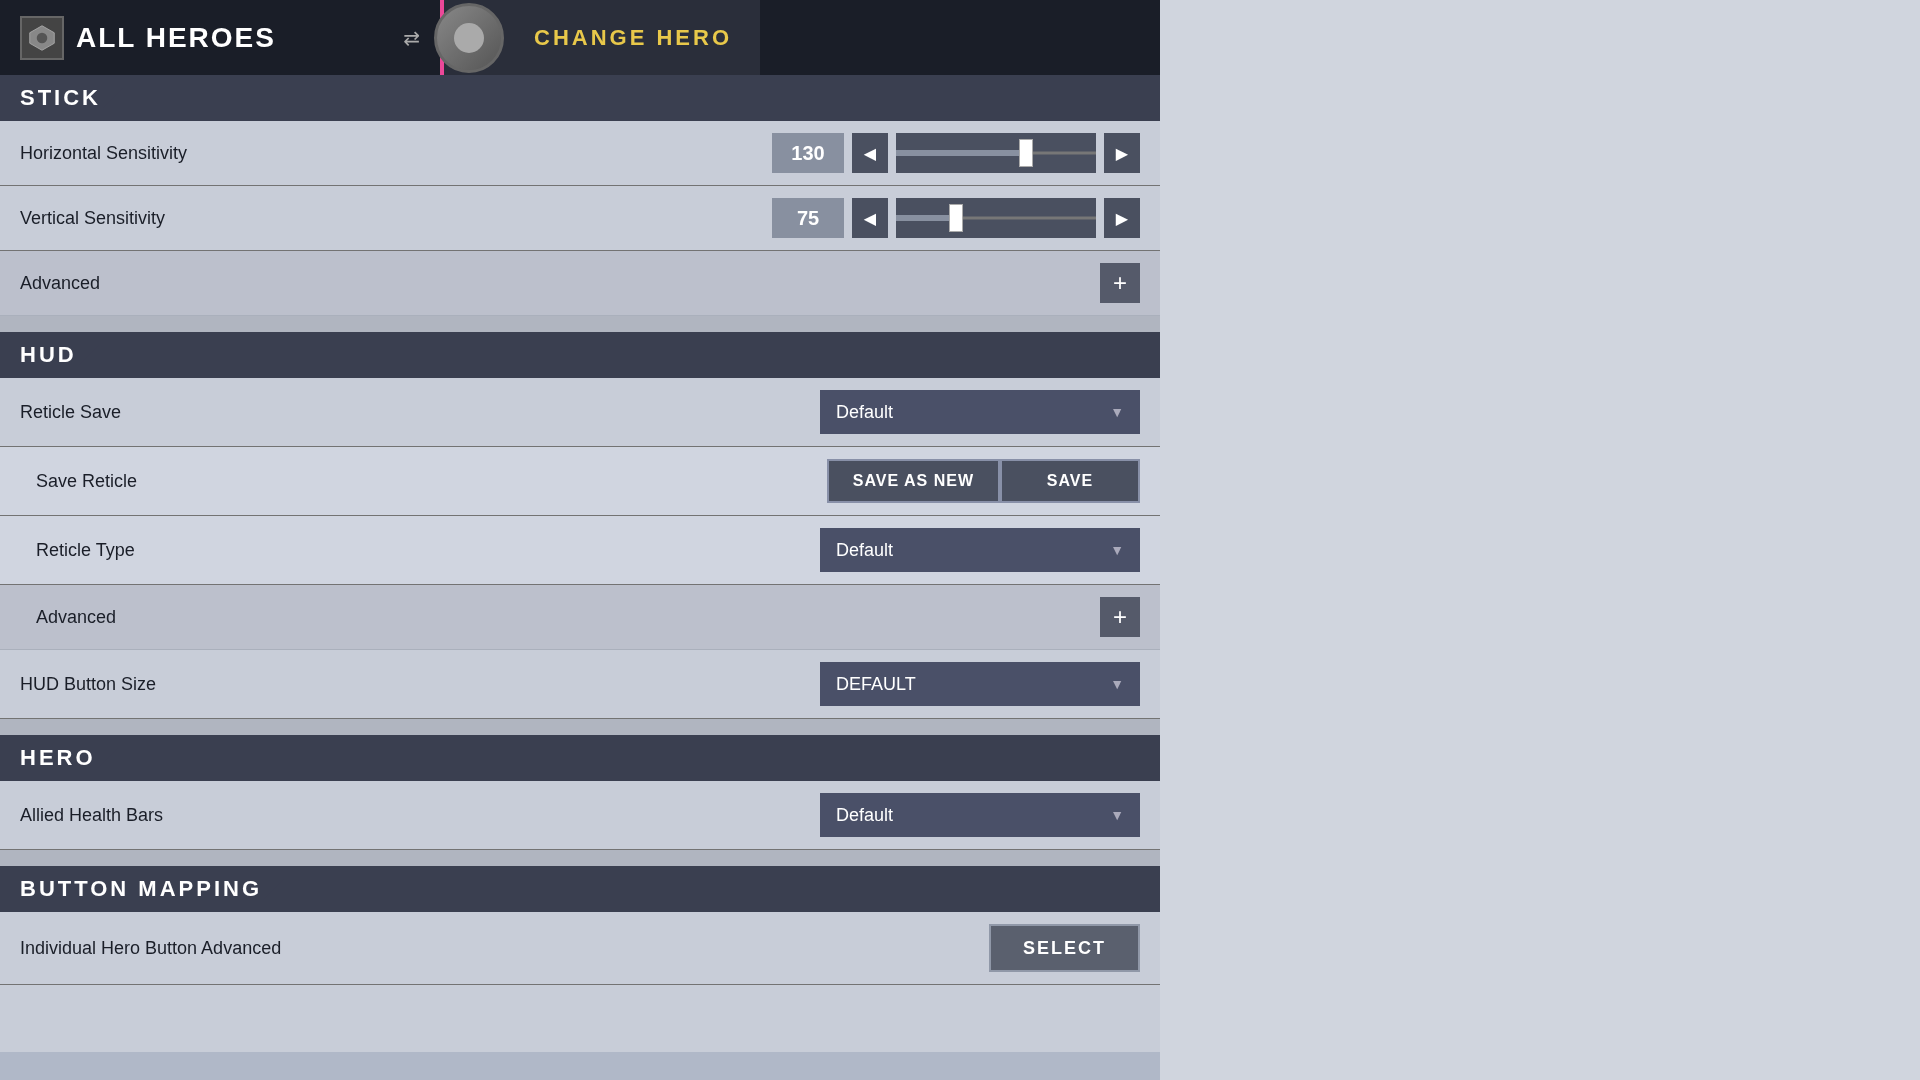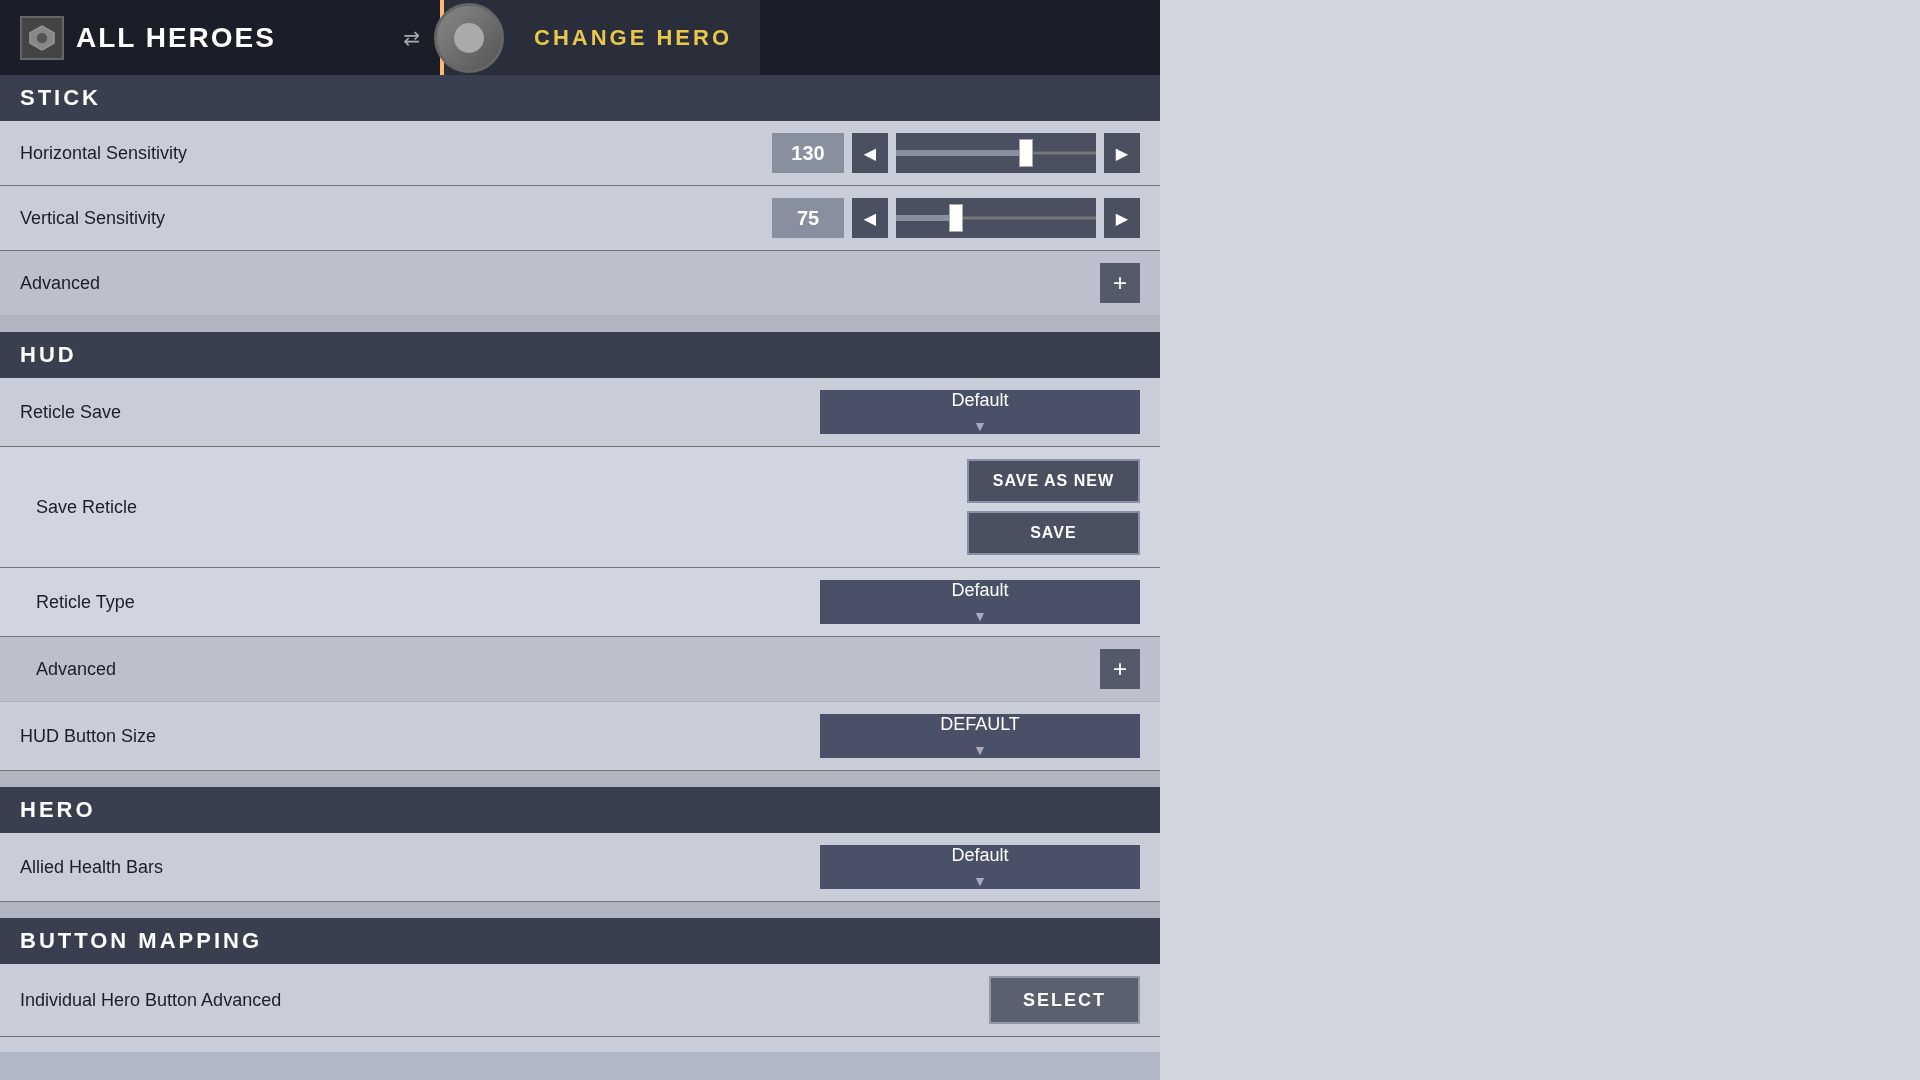--- a/index.html
+++ b/index.html
@@ -69,21 +69,21 @@
     .swap-icon {
       margin-left: auto;
       color: #aaa;
       font-size: 20px;
     }
 
     .change-hero-btn {
       display: flex;
       align-items: center;
       background: #2a2e3a;
-      border-left: 4px solid #fdba74;
+      border-left: 4px solid #ec4899;
       padding: 0 20px;
       height: 100%;
       min-width: 320px;
       position: relative;
       cursor: pointer;
     }
 
     .change-hero-avatar {
       width: 70px;
       height: 70px;
@@ -253,21 +253,20 @@
       display: flex;
       align-items: center;
       background: #4a5068;
       color: white;
       font-size: 18px;
       padding: 0 16px;
       height: 44px;
       min-width: 320px;
       cursor: pointer;
       justify-content: space-between;
-      flex-direction: column;
     }
 
     .dropdown-arrow {
       font-size: 14px;
       color: #aab;
     }
 
     
     .advanced-row {
       display: flex;
@@ -293,22 +292,21 @@
       align-items: center;
       justify-content: center;
       cursor: pointer;
       margin-left: auto;
       border: none;
     }
 
     
     .save-buttons {
       display: flex;
-      gap: 8px;
-      flex-direction: column;
+      gap: 0;
     }
 
     .save-btn {
       background: #6670808;
       background: #4a5060;
       color: white;
       border: 2px solid #8890a8;
       font-size: 16px;
       font-weight: 700;
       letter-spacing: 1px;

